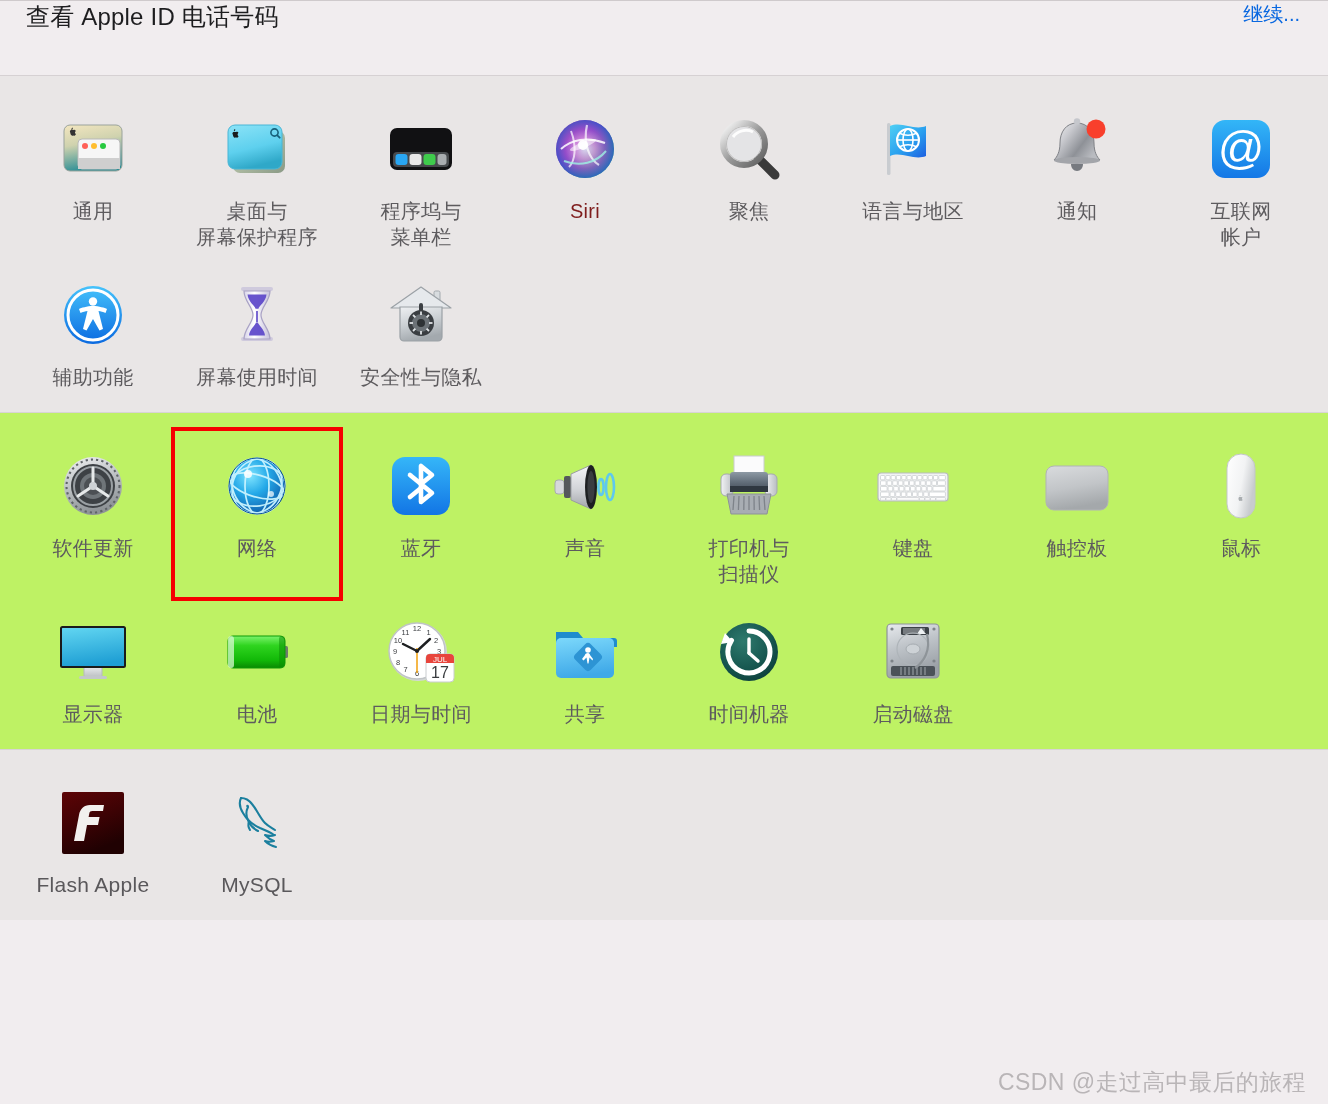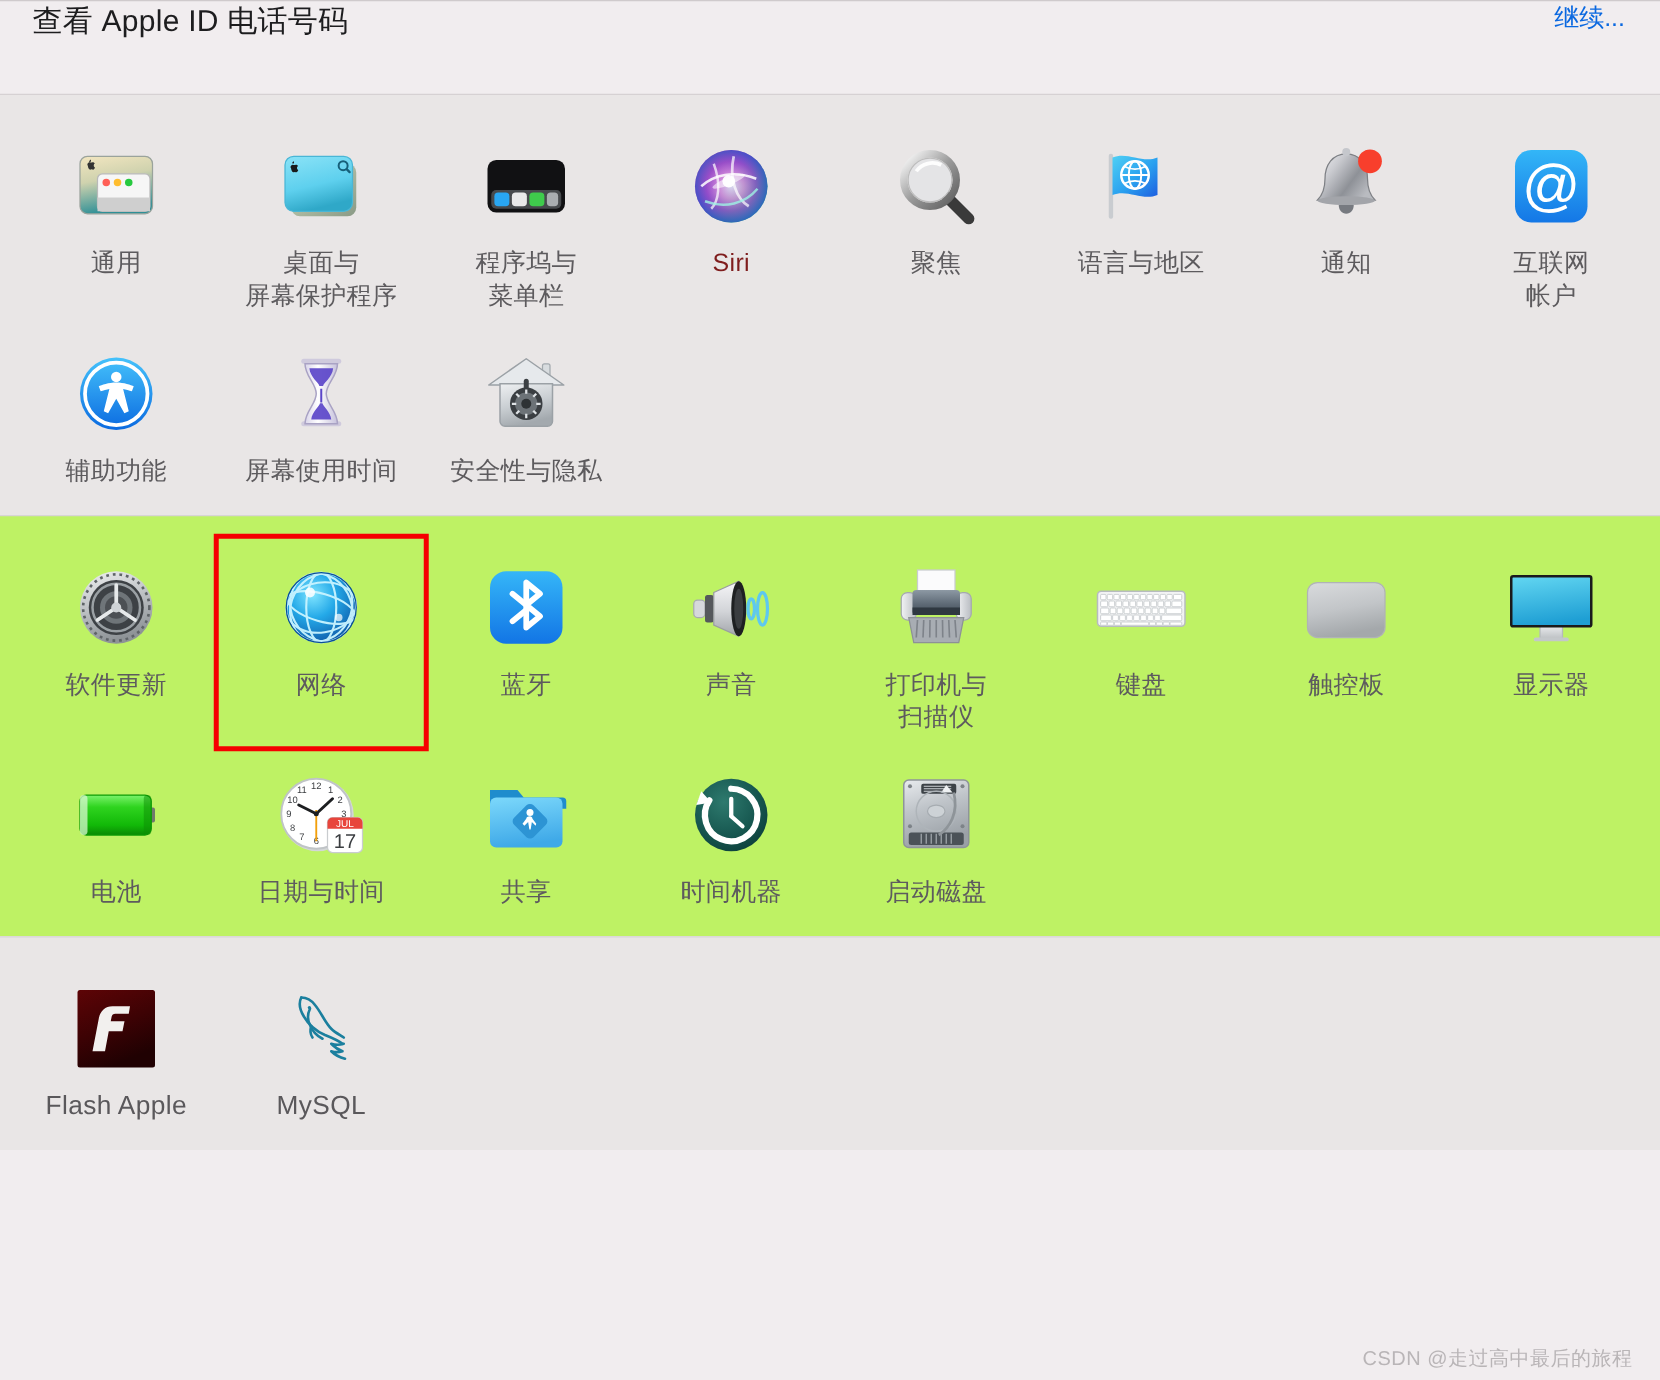--- a/index.html
+++ b/index.html
@@ -92,21 +92,21 @@
 
   
   .section.third .grid { padding-left: 11px; }
   .section.third .cell .label { font-size: 21px; color: #5a585b; }
 
   
   .watermark {
     position: absolute;
     right: 22px;
     bottom: 6px;
-    font-size: 16px;
+    font-size: 23px;
     color: #b9b5b7;
     letter-spacing: 0.4px;
     white-space: nowrap;
   }
 
   
   .ico { width: 76px; height: 76px; display:block; }
 </style>
 </head>
 <body>
@@ -585,20 +585,37 @@
                   <stop offset="55%" stop-color="#c2c5c8"></stop>
                 <stop offset="100%" stop-color="#a4a8ab"></stop>
               </linearGradient>
             </defs>
             <rect x="7" y="18" width="62" height="44" rx="8" fill="url(#gTrk)" stroke="#b0b3b6" stroke-width="1"></rect>
           </svg>
         </div>
         <div class="label">触控板</div>
       </div>
 
+      <div class="cell">
+        <div class="iconwrap">
+          <svg class="ico" viewBox="0 0 76 76">
+            <defs>
+              <linearGradient id="gMouse" x1="0" y1="0" x2="1" y2="0.4">
+                <stop offset="0%" stop-color="#ffffff"></stop>
+                  <stop offset="60%" stop-color="#f2f3f4"></stop>
+                <stop offset="100%" stop-color="#c8cbce"></stop>
+              </linearGradient>
+            </defs>
+            <rect x="24" y="6" width="28" height="64" rx="14" fill="url(#gMouse)" stroke="#c3c6c9" stroke-width="1"></rect>
+            <path d="M37 48.5c.5-.4.6-1 .4-1.5-.3.1-.7.4-.8.8-.1.4 0 .7.4.7z" fill="#a9adb0"></path>
+            <path d="M35.5 50.3c0-.9.7-1.4 1.2-1.4.3 0 .6.2.8.2s.5-.2.9-.2c.5 0 1 .3 1.2.7-.3.2-.6.6-.6 1.1s.3 1 .7 1.1c-.2.5-.6 1.2-1 1.2-.3 0-.5-.2-.8-.2s-.6.2-.8.2c-.6 0-1.6-1.2-1.6-2.1z" fill="#a9adb0"></path>
+          </svg>
+        </div>
+        <div class="label">鼠标</div>
+      </div>
 
       <div class="cell">
         <div class="iconwrap">
           <svg class="ico" viewBox="0 0 76 76">
             <defs>
               <linearGradient id="gDisp" x1="0" y1="0" x2="0.2" y2="1">
                 <stop offset="0%" stop-color="#63d7f2"></stop>
                   <stop offset="100%" stop-color="#1f9fd4"></stop>
               </linearGradient>
               <linearGradient id="gStand" x1="0" y1="0" x2="0" y2="1">

